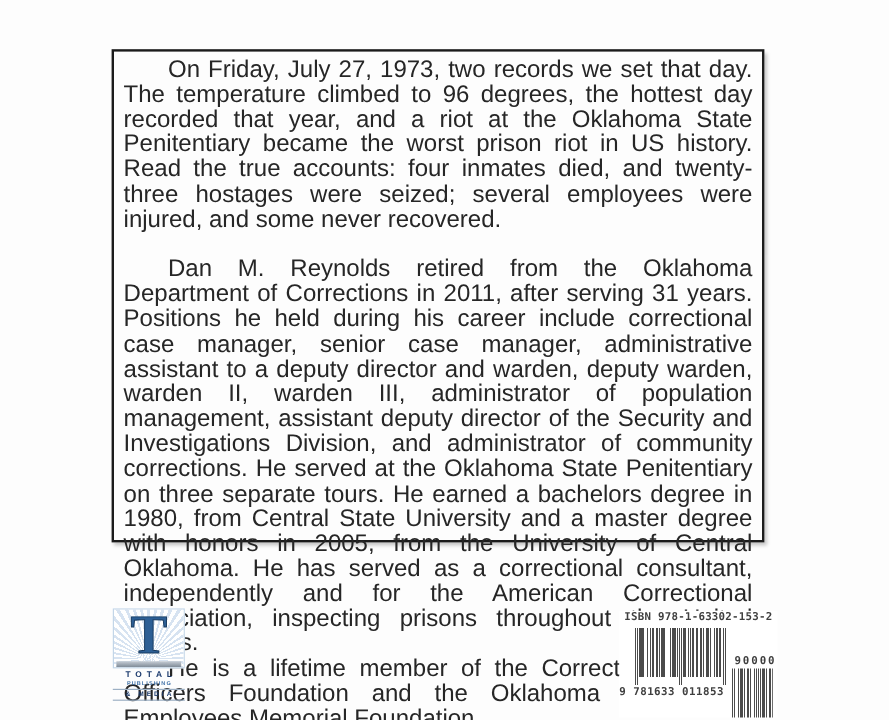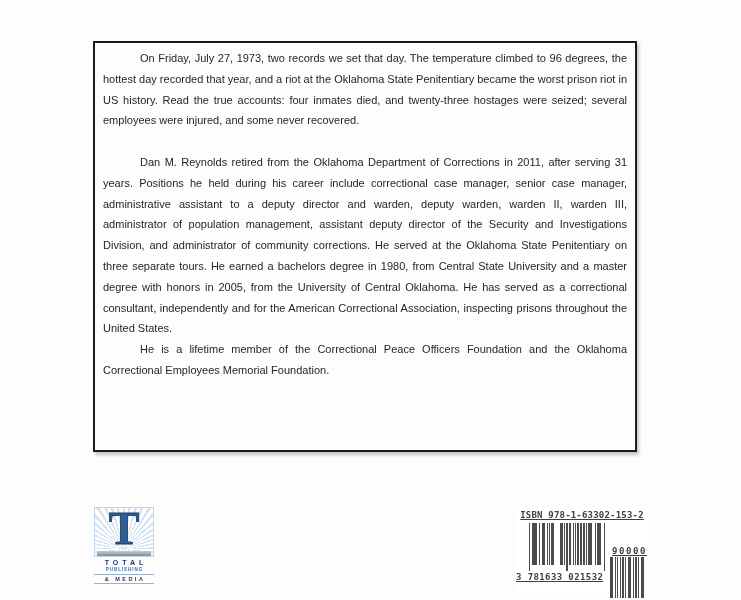--- a/index.html
+++ b/index.html
@@ -6,21 +6,21 @@
   body{width:741px;height:600px;overflow:hidden;background:#fdfdfd;
        font-family:"Liberation Sans",sans-serif;}
   .cover{position:relative;width:741px;height:600px;background:#fdfdfd;}
 
   
   .text-box{
     position:absolute;left:93px;top:41px;width:524px;height:402px;
     border:2.5px solid #1b1b1b;background:#fdfdfd;
     padding:5px 8px 0 8px;
     box-shadow:2px 3px 3px rgba(0,0,0,0.22);
-    color:#262626;font-size:11px;line-height:20.8px;text-align:justify;
+    color:#262626;font-size:20px;line-height:20.8px;text-align:justify;
   }
   .text-box p{margin:0;text-indent:37px;}
   .text-box p.gap-after{margin-bottom:20.8px;}
 
   
   .logo{position:absolute;left:94px;top:507px;width:60px;text-align:center;}
   .emblem{position:relative;width:58px;height:48px;background:#fff;
           border:1px solid #c3d6e8;overflow:hidden;}
   .rays{position:absolute;inset:0;
         background:repeating-conic-gradient(from -90deg at 50% 86%,
@@ -34,21 +34,21 @@
   .logo-line1{margin-top:2px;font-weight:bold;font-size:7px;line-height:8px;
               letter-spacing:4px;padding-left:4px;color:#1d3c6e;}
   .logo-line2{font-weight:bold;font-size:4.6px;line-height:6px;
               letter-spacing:0.9px;padding-left:1px;color:#3c6ea5;}
   .logo-line3{margin-top:1px;padding:1px 0 1px 2px;font-weight:bold;font-size:5.5px;
               line-height:6px;letter-spacing:2.5px;color:#1d3c6e;
               border-top:1px solid #9db0c4;border-bottom:1px solid #9db0c4;}
 
   
   .barcode-block{position:absolute;left:516px;top:509px;width:132px;background:#fff;
-                 font-family:"DejaVu Sans Mono",monospace;color:#3f3f3f;text-decoration:underline;}
+                 font-family:"DejaVu Sans Mono",monospace;color:#3f3f3f;}
   .isbn-label{font-weight:bold;font-size:9px;letter-spacing:0.2px;
               text-align:center;white-space:nowrap;line-height:12px;}
   .bars-row{display:flex;align-items:flex-start;margin-top:2px;}
   .main-bc{width:92px;}
   .main-bc svg{display:block;margin-left:13px;width:76px;height:48px;}
   .ean-digits{font-weight:bold;font-size:9px;letter-spacing:0.4px;
               line-height:10px;margin-top:1px;white-space:nowrap;}
   .supp-bc{width:36px;margin-left:2px;margin-top:23px;}
   .supp-digits{font-weight:bold;font-size:9px;letter-spacing:1.6px;
                text-align:center;line-height:10px;padding-left:2px;white-space:nowrap;}
@@ -126,21 +126,21 @@
             <rect x="76" y="0" width="1" height="45" fill="#4b4b4b"></rect>
             <rect x="78" y="0" width="1" height="45" fill="#4b4b4b"></rect>
             <rect x="83" y="0" width="1" height="45" fill="#4b4b4b"></rect>
             <rect x="85" y="0" width="1" height="45" fill="#4b4b4b"></rect>
             <rect x="86" y="0" width="1" height="45" fill="#4b4b4b"></rect>
             <rect x="88" y="0" width="1" height="45" fill="#4b4b4b"></rect>
             <rect x="89" y="0" width="1" height="45" fill="#4b4b4b"></rect>
             <rect x="92" y="0" width="1" height="52" fill="#4b4b4b"></rect>
             <rect x="94" y="0" width="1" height="52" fill="#4b4b4b"></rect>
           </svg>
-        <div class="ean-digits">3 781633 021532</div>
+        <div class="ean-digits">9 781633 011853</div>
       </div>
       <div class="supp-bc">
         <div class="supp-digits">90000</div>
         <svg id="ean5-svg" viewBox="0 0 47 40" preserveAspectRatio="none" shape-rendering="crispEdges">
             <rect x="0" y="0" width="1" height="40" fill="#4b4b4b"></rect>
             <rect x="2" y="0" width="1" height="40" fill="#4b4b4b"></rect>
             <rect x="3" y="0" width="1" height="40" fill="#4b4b4b"></rect>
             <rect x="7" y="0" width="1" height="40" fill="#4b4b4b"></rect>
             <rect x="9" y="0" width="1" height="40" fill="#4b4b4b"></rect>
             <rect x="10" y="0" width="1" height="40" fill="#4b4b4b"></rect>

